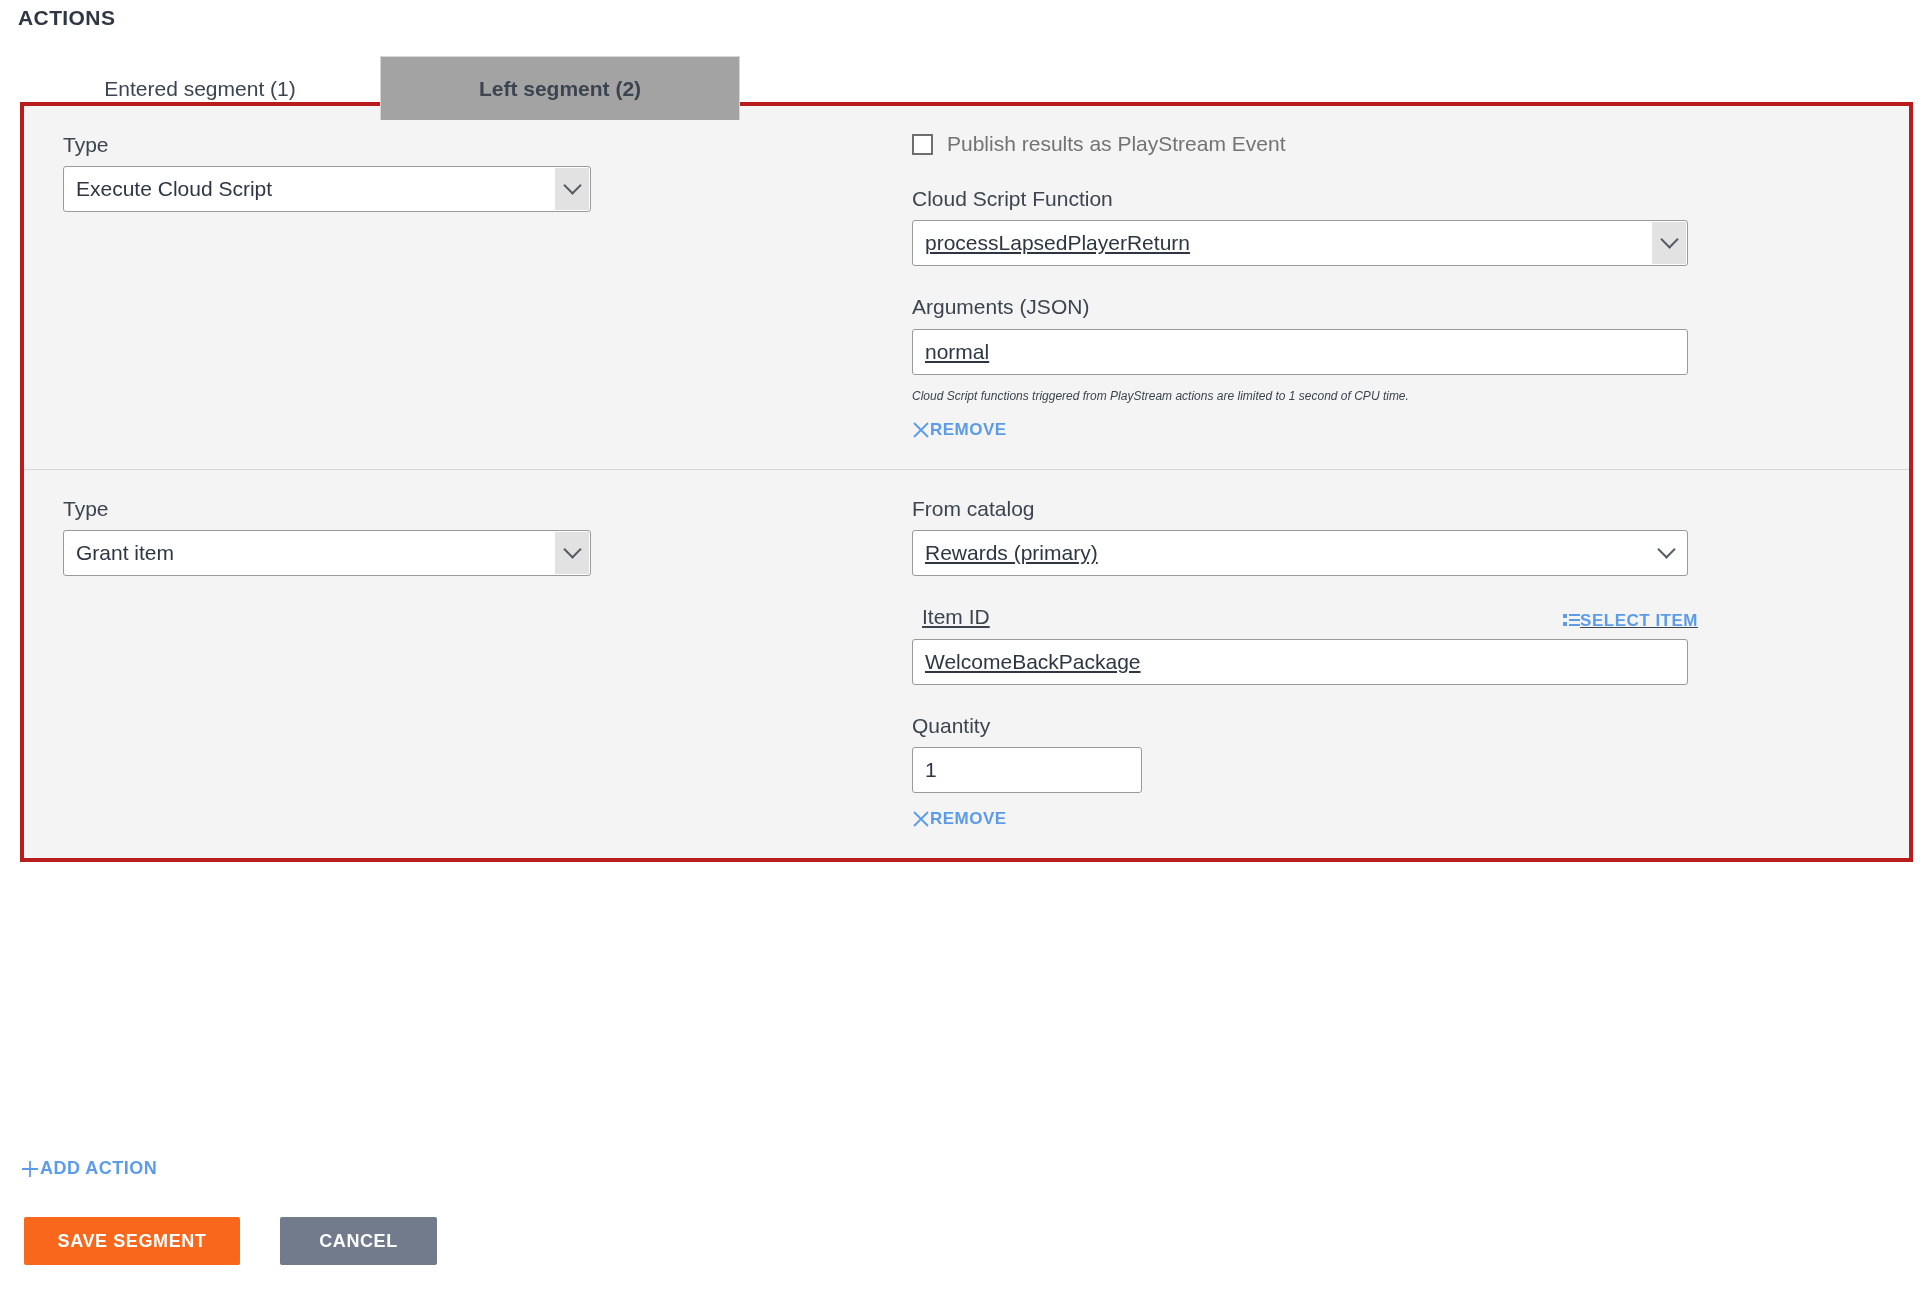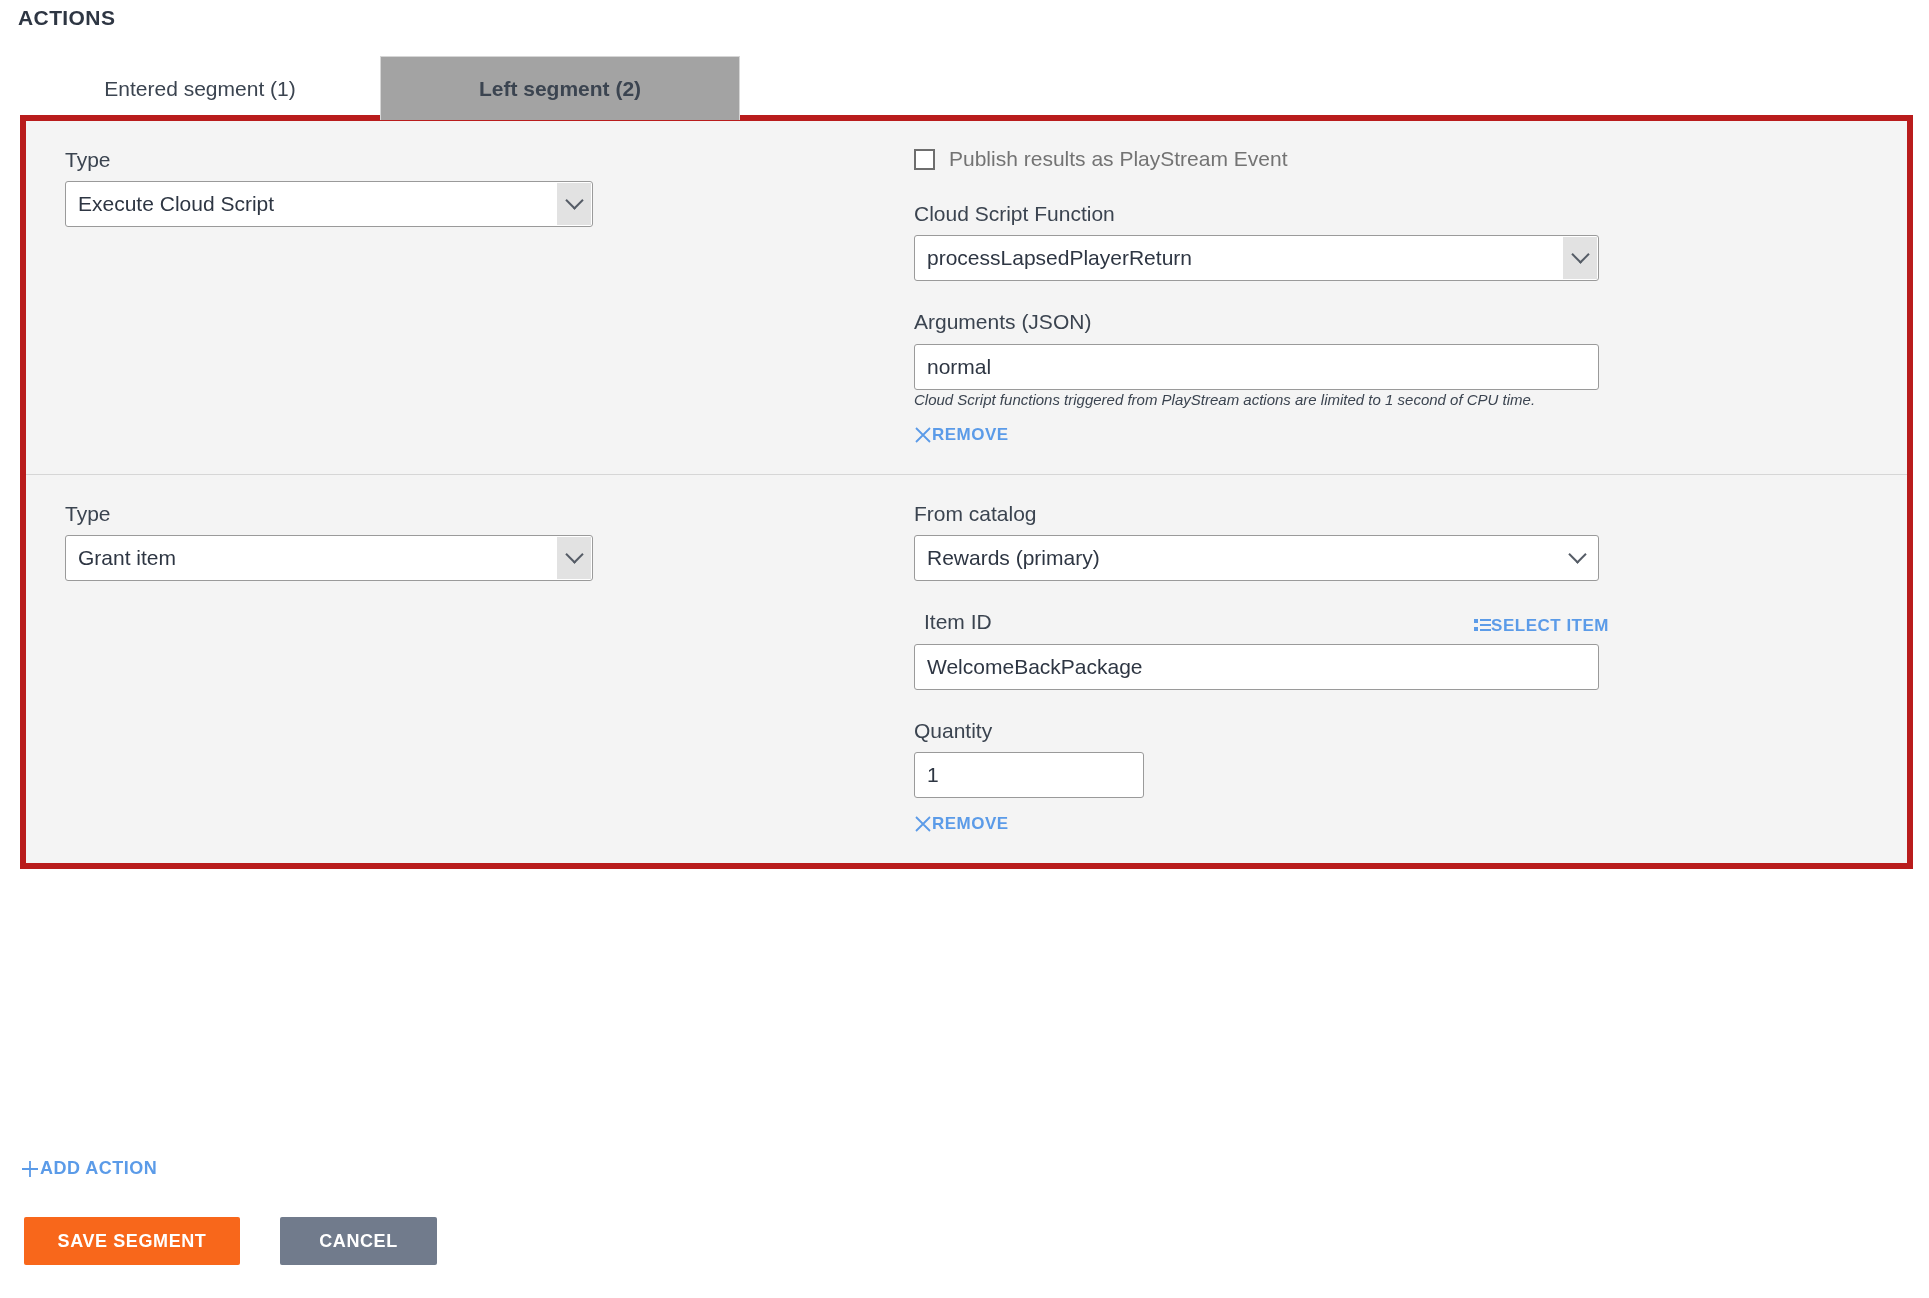--- a/index.html
+++ b/index.html
@@ -60,24 +60,24 @@
     background: #a3a3a3;
     border-color: #d6d6d6;
     font-weight: bold;
     z-index: 3;
   }
 
   
   .actions-panel {
     position: absolute;
     left: 20px;
-    top: 115px;
+    top: 102px;
     width: 1893px;
     background: #f4f4f4;
-    border: 6px solid #b91c1c;
+    border: 4px solid #b91c1c;
   }
   .action-block {
     display: flex;
     padding: 26px 20px 26px 20px;
     position: relative;
   }
   .action-block + .action-block {
     border-top: 1px solid #d6d6d6;
   }
   .col-left  { width: 850px; flex: 0 0 850px; padding-left: 19px; }
@@ -109,21 +109,21 @@
     align-items: center;
     font-size: 21px;
     color: #2e3643;
     padding: 0 12px;
     overflow: hidden;
   }
   .control.sel-btn { padding-right: 46px; }
   .control.sel-plain { padding-right: 58px; }
 
   .w-type    { width: 528px; }
-  .w-wide    { width: 685px; }
+  .w-wide    { width: 776px; text-decoration: underline; }
   .w-qty     { width: 230px; }
 
   
   .chev-box {
     position: absolute;
     top: 1px;
     right: 1px;
     bottom: 1px;
     width: 34px;
     background: #e2e2e2;
@@ -163,23 +163,24 @@
     width: 21px;
     height: 21px;
     border: 2px solid #6e6e6e;
     background: #ffffff;
     flex: 0 0 21px;
   }
   .checkrow .ck-label { font-size: 21px; color: #737373; }
 
   
   .note {
-    font-size: 15px;
+    font-size: 12px;
     font-style: italic;
     color: #3b4450;
+    margin-top: 14px;
     line-height: 1.3;
   }
 
   
   .link {
     display: inline-flex;
     align-items: center;
     gap: 0;
     color: #5b9be8;
     font-size: 17px;

